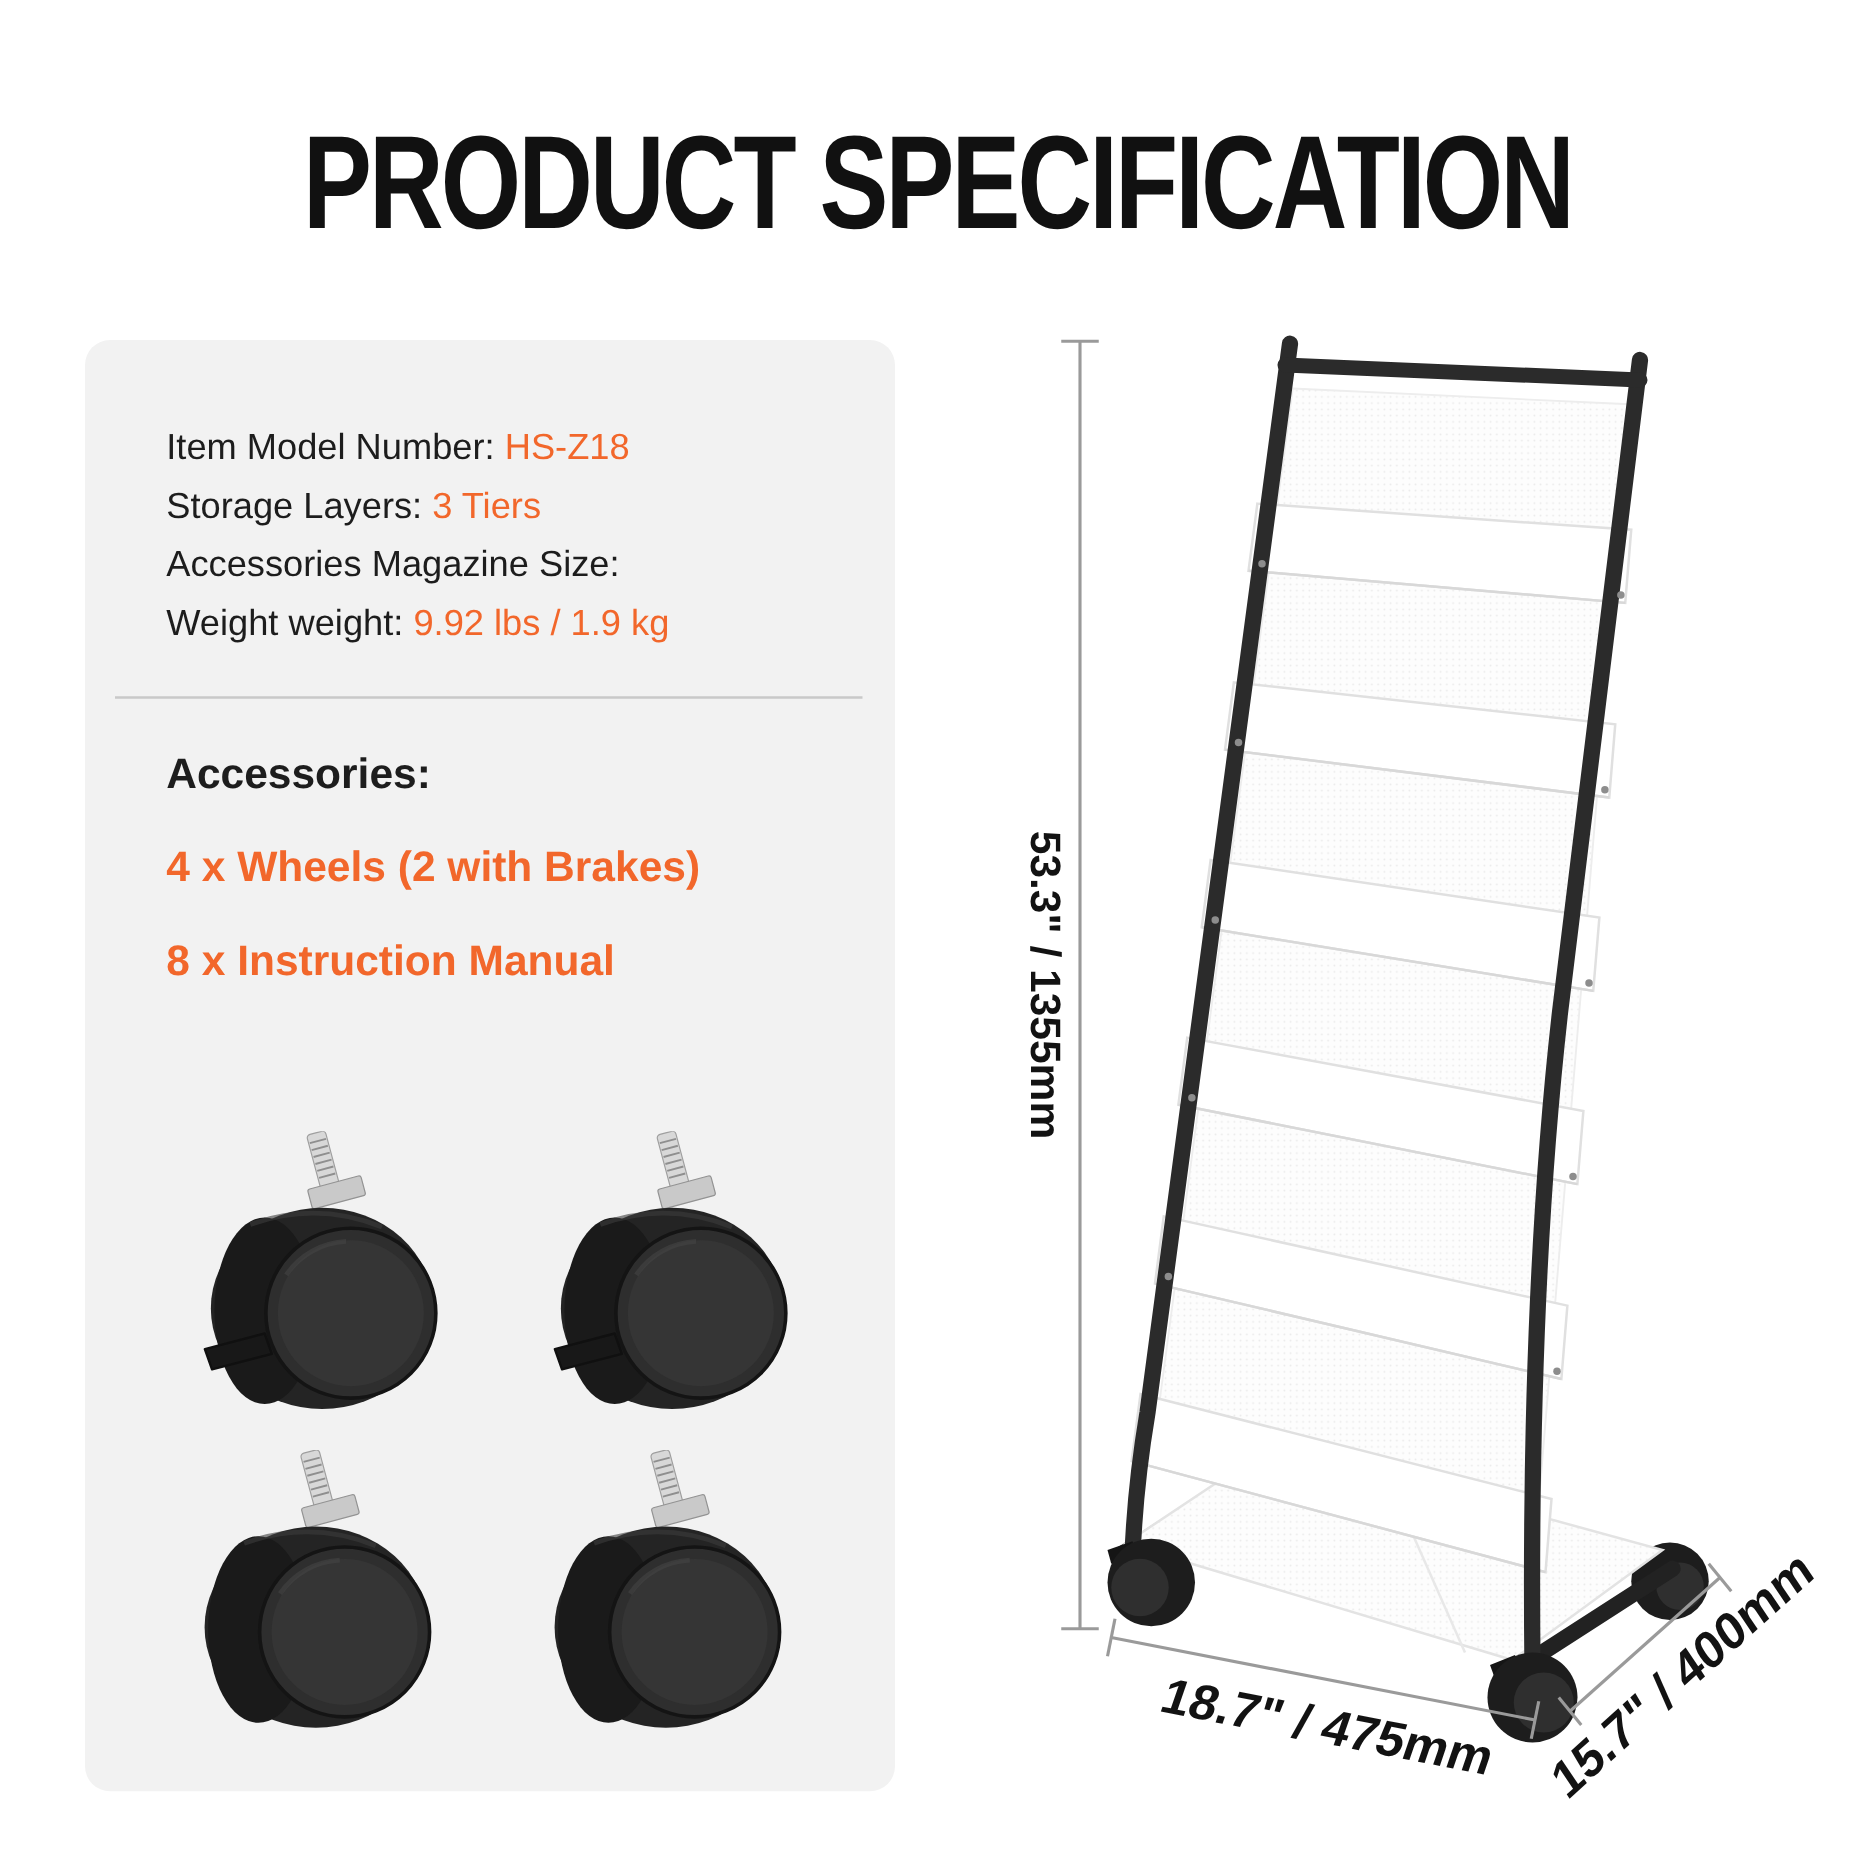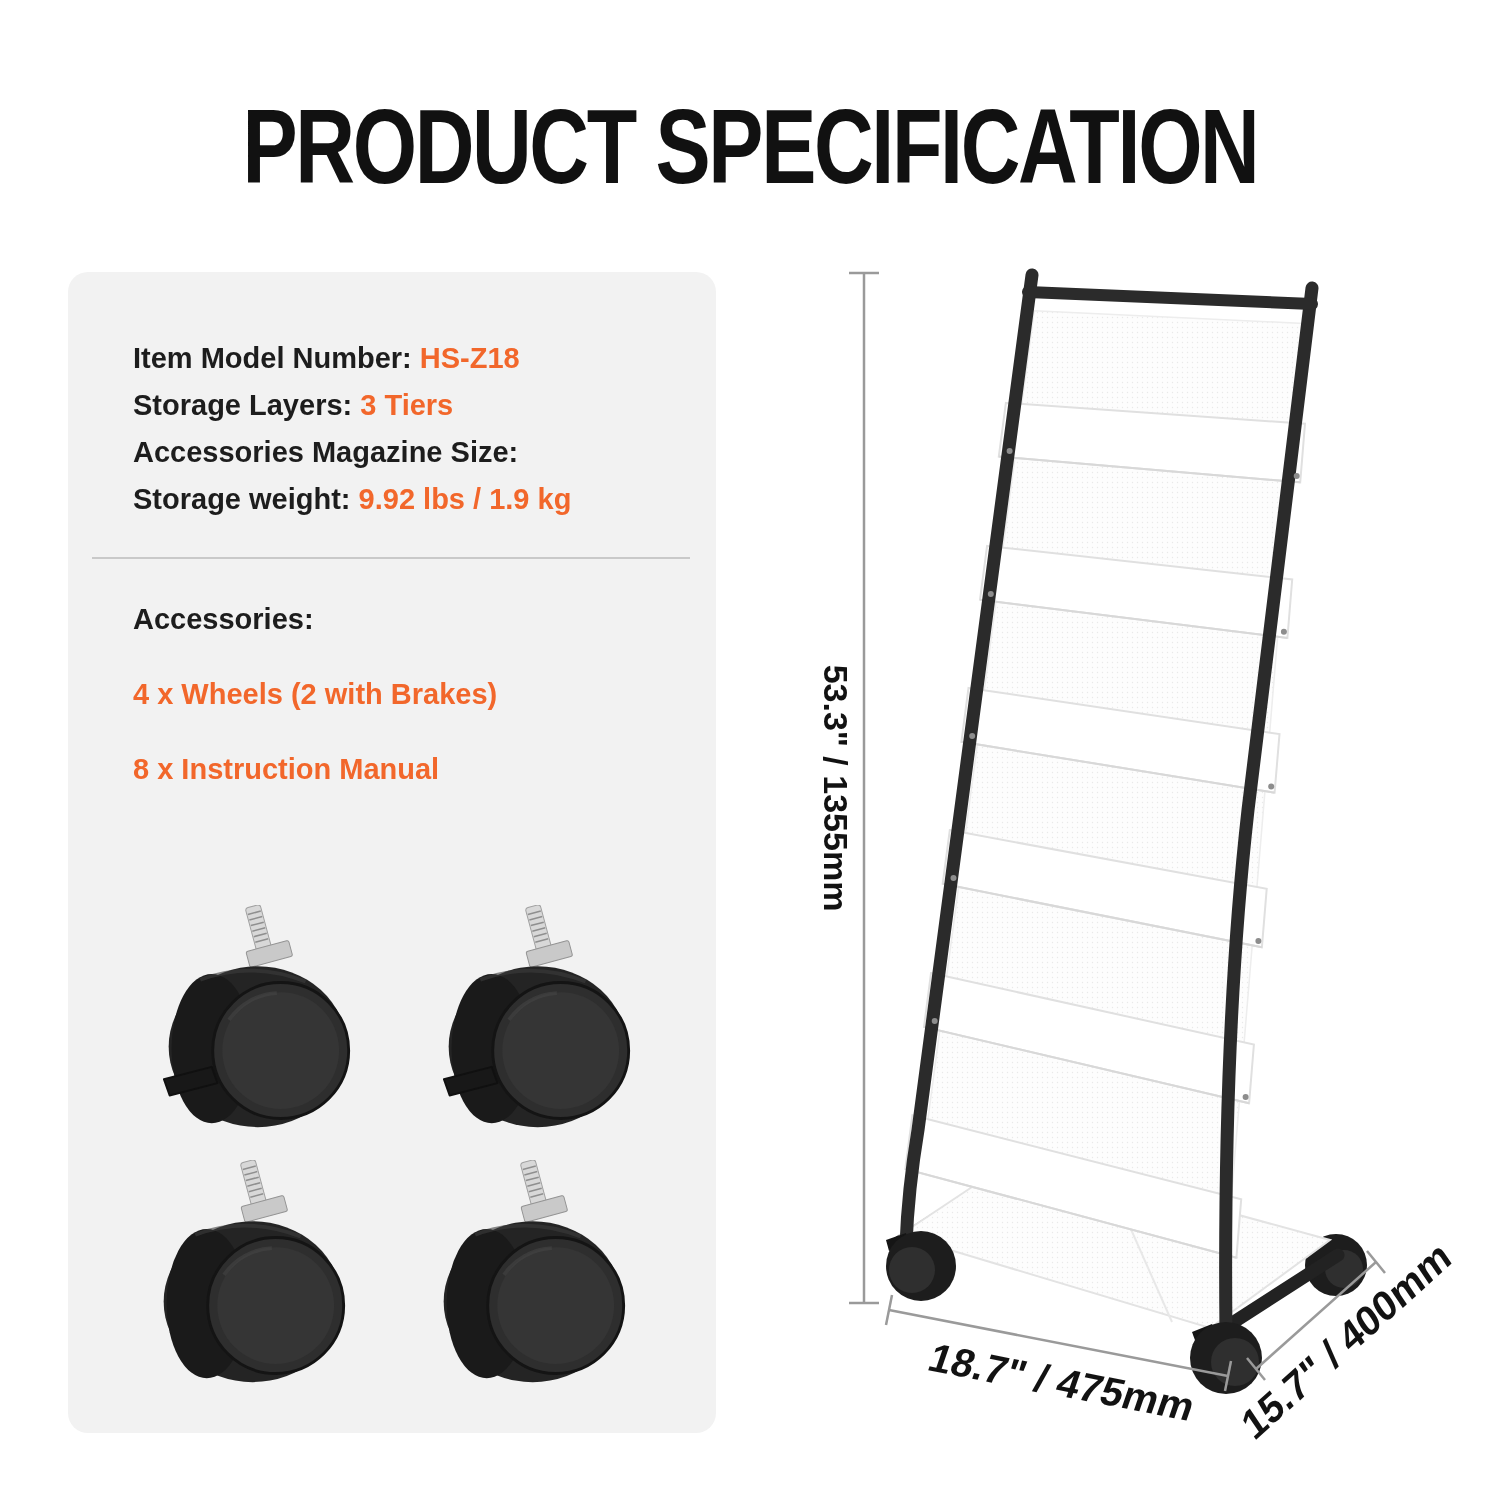--- a/index.html
+++ b/index.html
@@ -8,25 +8,25 @@
 
   
   .title{position:absolute;left:0;top:84px;width:1500px;height:124px;
          line-height:124px;text-align:center;white-space:nowrap;
          font-size:106px;font-weight:800;color:#111111;letter-spacing:-3px;
          transform:scaleX(0.78);transform-origin:50% 50%;}
 
   
   .spec-panel{position:absolute;left:68px;top:272px;width:648px;height:1161px;
               background:#F2F2F2;border-radius:20px;}
-  .spec-rows{margin:63px 0 0 65px;font-size:29px;font-weight:bold;line-height:47px;color:#1D1D1D;}
+  .spec-rows{margin:63px 0 0 65px;font-size:29px;font-weight:normal;line-height:47px;color:#1D1D1D;}
   .spec-row .lbl{color:#1D1D1D;}
   .spec-row .val{color:#F2672B;}
   .divider{margin:34px 0 0 24px;width:598px;height:0;border-top:2px solid #C9C9C9;}
-  .accessories{margin:37px 0 0 65px;font-size:29px;font-weight:bold;line-height:47px;}
+  .accessories{margin:37px 0 0 65px;font-size:34px;font-weight:bold;line-height:47px;}
   .acc-heading{color:#1D1D1D;}
   .acc-item{color:#F2672B;margin-top:28px;}
 
   .wheel{position:absolute;width:205px;height:225px;}
   .wheel.a{left:92px;top:633px;}
   .wheel.b{left:372px;top:633px;}
   .wheel.c{left:87px;top:888px;}
   .wheel.d{left:367px;top:888px;}
 
   
@@ -79,21 +79,21 @@
   </defs>
 </svg>
 
 <div class="title">PRODUCT SPECIFICATION</div>
 
 <section class="spec-panel">
   <div class="spec-rows">
     <div class="spec-row"><span class="lbl">Item Model Number: </span><span class="val">HS-Z18</span></div>
     <div class="spec-row"><span class="lbl">Storage Layers: </span><span class="val">3 Tiers</span></div>
     <div class="spec-row"><span class="lbl">Accessories Magazine Size:</span><span class="val"></span></div>
-    <div class="spec-row"><span class="lbl">Storage weight: </span><span class="val">9.92 lbs / 1.9 kg</span></div>
+    <div class="spec-row"><span class="lbl">Weight weight: </span><span class="val">9.92 lbs / 1.9 kg</span></div>
   </div>
 
   <div class="divider"></div>
 
   <div class="accessories">
     <div class="acc-heading">Accessories:</div>
     <div class="acc-item">4 x Wheels (2 with Brakes)</div>
     <div class="acc-item">8 x Instruction Manual</div>
   </div>
 

